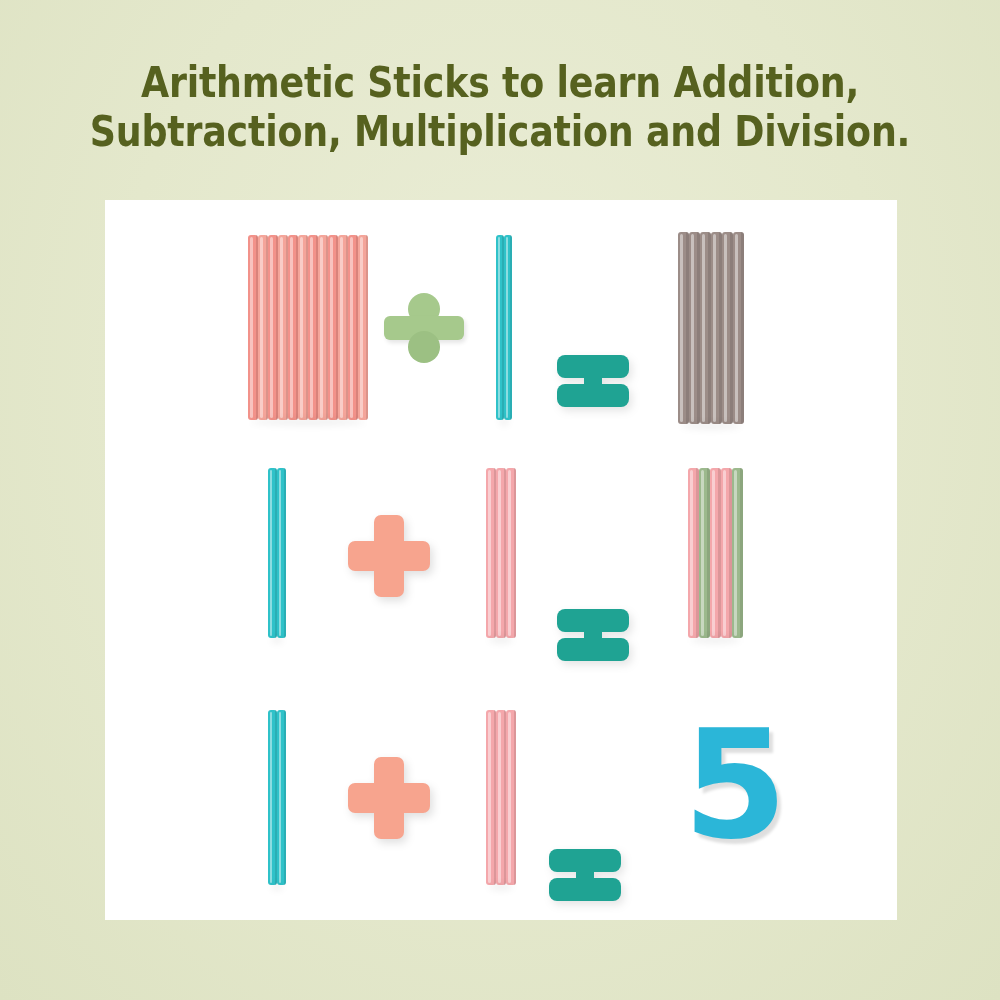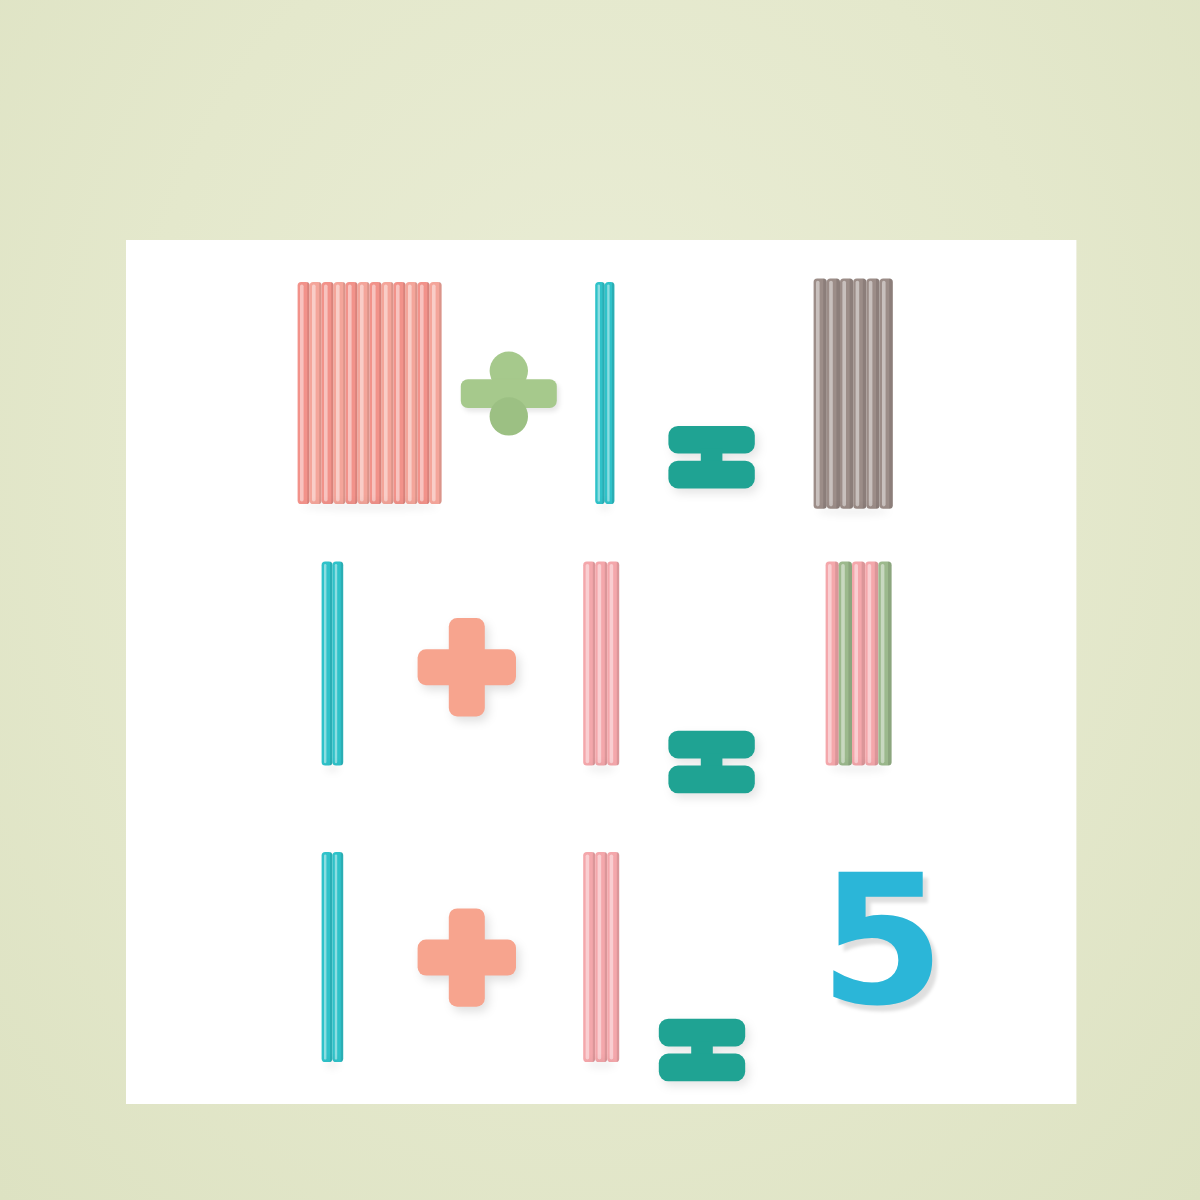--- a/index.html
+++ b/index.html
@@ -199,20 +199,24 @@
     letter-spacing: -4px;
     transform: scaleX(1.18) scaleY(1.02);
     transform-origin: left top;
   }
 </style>
 </head>
 <body>
 
 <div id="poster">
 
+  <div id="title-block">
+    <span class="title-line">Arithmetic Sticks to learn Addition,</span>
+    <span class="title-line">Subtraction, Multiplication and Division.</span>
+  </div>
 
   <div id="photo-panel">
 
     <div class="eq-item" style="position:absolute; left:0; top:0; width:792px; height:240px;">
 
       <div class="bundle" style="left:143px; top:35px; height:185px;">
         <div class="stick s-pink" style="width:10px;"></div>
         <div class="stick s-pink2" style="width:10px;"></div>
         <div class="stick s-pink" style="width:10px;"></div>
         <div class="stick s-pink2" style="width:10px;"></div>

